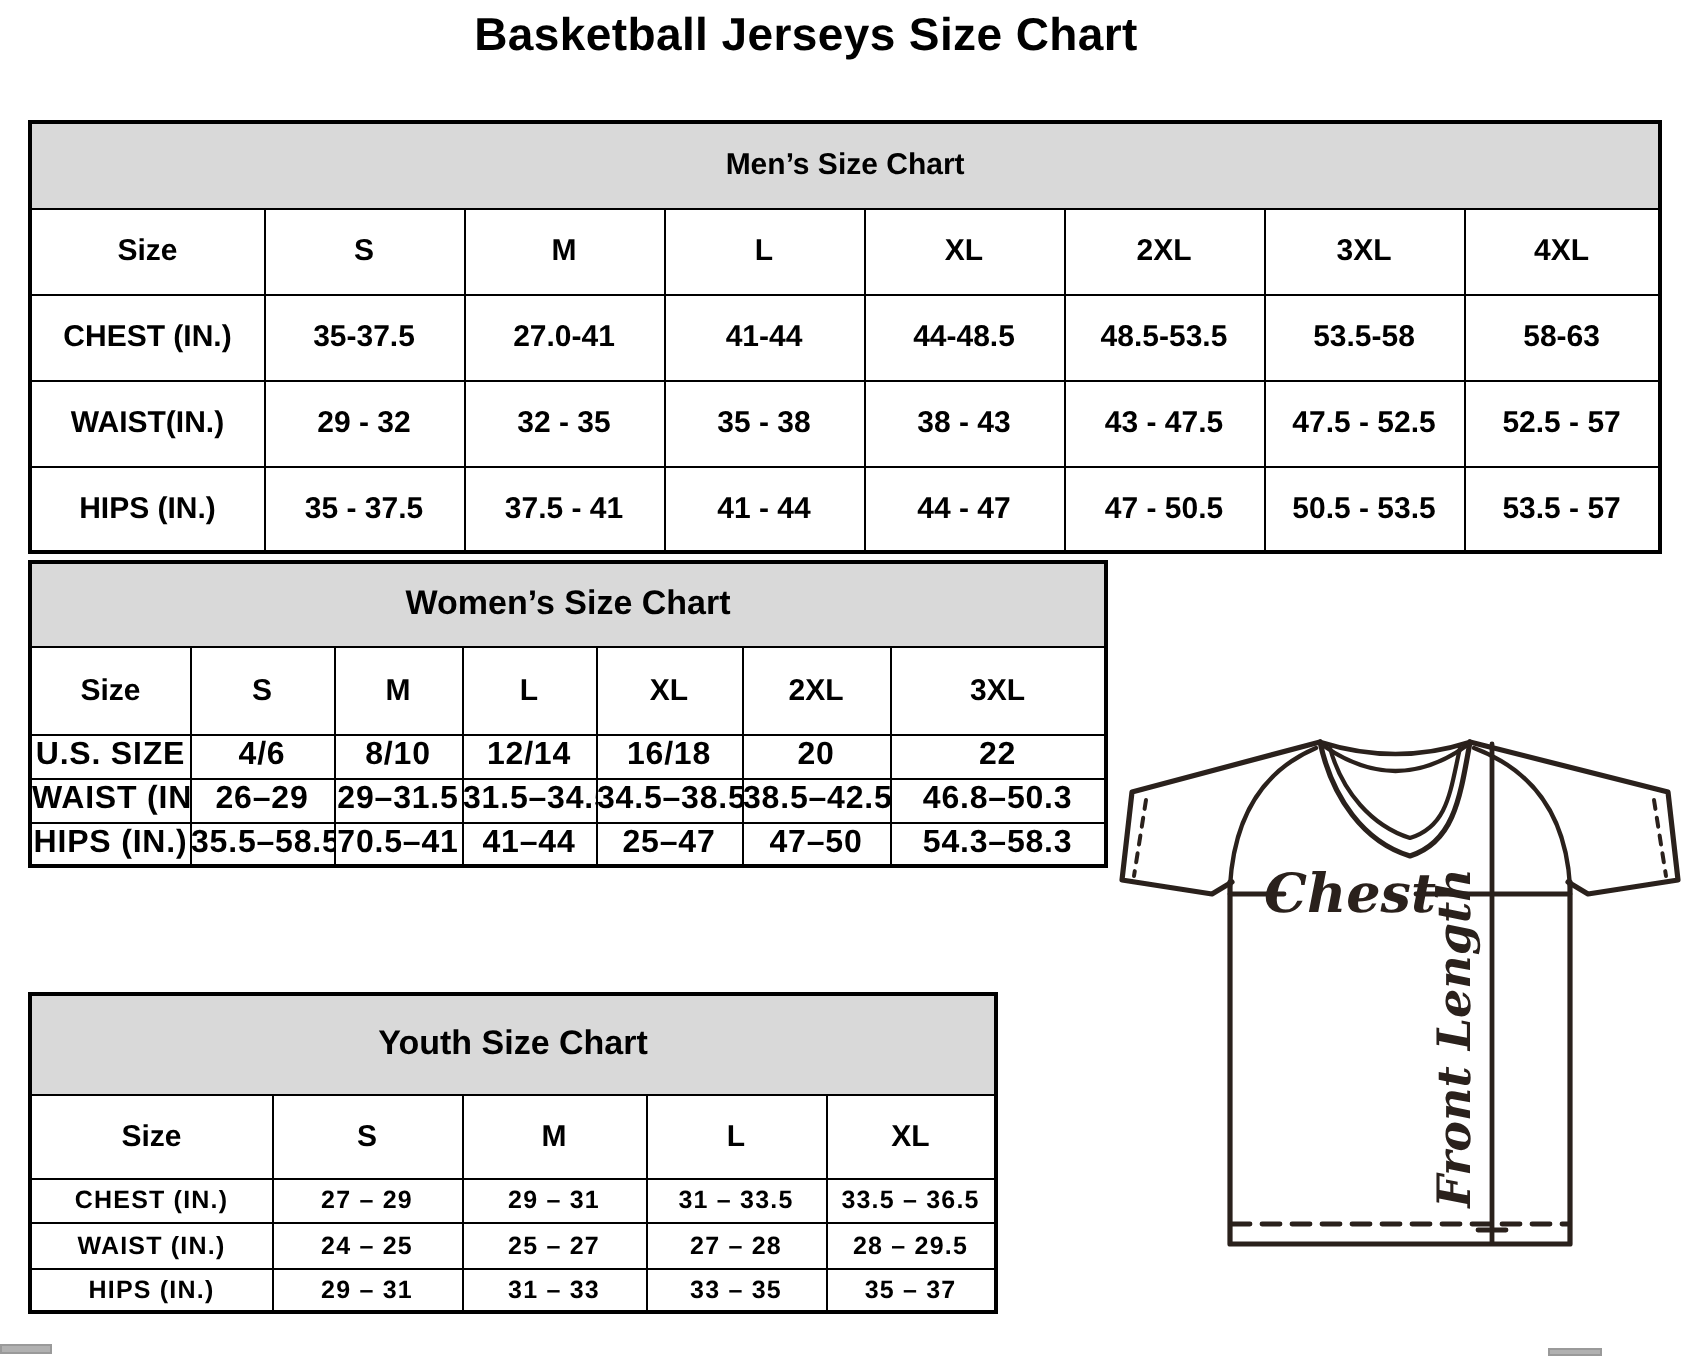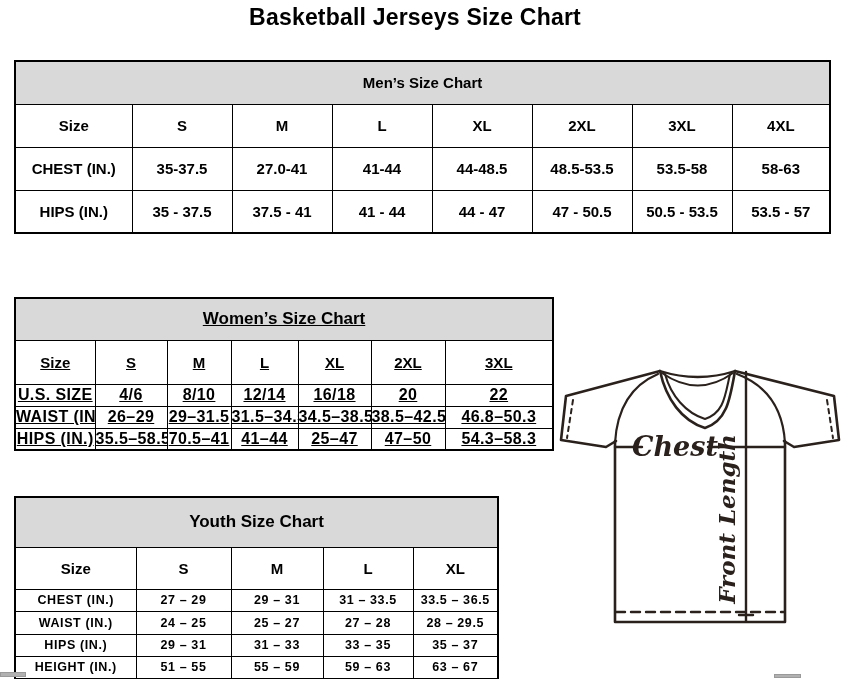--- a/index.html
+++ b/index.html
@@ -2,34 +2,34 @@
 <html><head>
 <meta charset="utf-8">
 <style>
   html,body { margin:0; padding:0; background:#ffffff; }
   .canvas {
     position:relative; width:843px; height:679px; background:#ffffff;
     font-family:"Liberation Sans","DejaVu Sans",sans-serif; color:#000;
     overflow:hidden;
   }
   #main-title {
-    position:absolute; left:12px; top:4px; width:806px;
+    position:absolute; left:0; top:4px; width:806px;
     text-align:center; font-size:23px; font-weight:bold; letter-spacing:0.2px;
   }
   table.size-table {
     position:absolute; border-collapse:collapse; table-layout:fixed;
     border:2.5px solid #000; background:#fff;
   }
   table.size-table th, table.size-table td {
     border:1.5px solid #000; text-align:center; vertical-align:middle;
     padding:0; overflow:hidden; white-space:nowrap; font-weight:bold;
   }
   tr.title-row td { background:#d9d9d9; font-size:17px; }
   #mens-table   { left:14px; top:60px;  width:815px; }
-  #womens-table { left:14px; top:297px; width:538px;text-decoration:underline; }
+  #womens-table { left:14px; top:280px; width:538px; }
   #youth-table  { left:14px; top:496px; width:483px; }
   #mens-table th, #mens-table td { font-size:15px; }
   #womens-table th { font-size:15px; }
   #womens-table td.data-cell, #womens-table td.label-cell { font-size:16px; letter-spacing:0.4px; }
   #youth-table th { font-size:15px; }
   #youth-table td.data-cell, #youth-table td.label-cell { font-size:12.5px; letter-spacing:0.6px; }
   tr.h43 { height:43px; } tr.h44 { height:44px; } tr.h42 { height:42px; }
   tr.h41 { height:50px; } tr.h22 { height:22px; } tr.h23 { height:23px; }
   #jersey-diagram { position:absolute; left:558px; top:363px; width:284px; height:266px; }
   #jersey-diagram text {
@@ -74,20 +74,30 @@
       </tr>
       <tr class="h43">
         <td class="label-cell">CHEST (IN.)</td>
         <td class="data-cell">35-37.5</td>
         <td class="data-cell">27.0-41</td>
         <td class="data-cell">41-44</td>
         <td class="data-cell">44-48.5</td>
         <td class="data-cell">48.5-53.5</td>
         <td class="data-cell">53.5-58</td>
         <td class="data-cell">58-63</td>
+      </tr>
+      <tr class="h43">
+        <td class="label-cell">WAIST(IN.)</td>
+        <td class="data-cell">29 - 32</td>
+        <td class="data-cell">32 - 35</td>
+        <td class="data-cell">35 - 38</td>
+        <td class="data-cell">38 - 43</td>
+        <td class="data-cell">43 - 47.5</td>
+        <td class="data-cell">47.5 - 52.5</td>
+        <td class="data-cell">52.5 - 57</td>
       </tr>
       <tr class="h43">
         <td class="label-cell">HIPS (IN.)</td>
         <td class="data-cell">35 - 37.5</td>
         <td class="data-cell">37.5 - 41</td>
         <td class="data-cell">41 - 44</td>
         <td class="data-cell">44 - 47</td>
         <td class="data-cell">47 - 50.5</td>
         <td class="data-cell">50.5 - 53.5</td>
         <td class="data-cell">53.5 - 57</td>
@@ -181,27 +191,20 @@
         <td class="data-cell">27 – 28</td>
         <td class="data-cell">28 – 29.5</td>
       </tr>
       <tr class="h22">
         <td class="label-cell">HIPS (IN.)</td>
         <td class="data-cell">29 – 31</td>
         <td class="data-cell">31 – 33</td>
         <td class="data-cell">33 – 35</td>
         <td class="data-cell">35 – 37</td>
       </tr>
-      <tr class="h23">
-        <td class="label-cell">HEIGHT (IN.)</td>
-        <td class="data-cell">51 – 55</td>
-        <td class="data-cell">55 – 59</td>
-        <td class="data-cell">59 – 63</td>
-        <td class="data-cell">63 – 67</td>
-      </tr>
     </tbody>
   </table>
 
   <div id="jersey-diagram">
     <svg viewBox="0 0 284 266" width="284" height="266" xmlns="http://www.w3.org/2000/svg">
       <g fill="none" stroke="#2a211c" stroke-width="2.6" stroke-linejoin="round" stroke-linecap="round">
 
         <path d="M102,8 L8,33 L3,77 L48,84 L58,78"></path>
 
         <path d="M177,8 L276,33 L281,77 L236,84 L226,78"></path>

